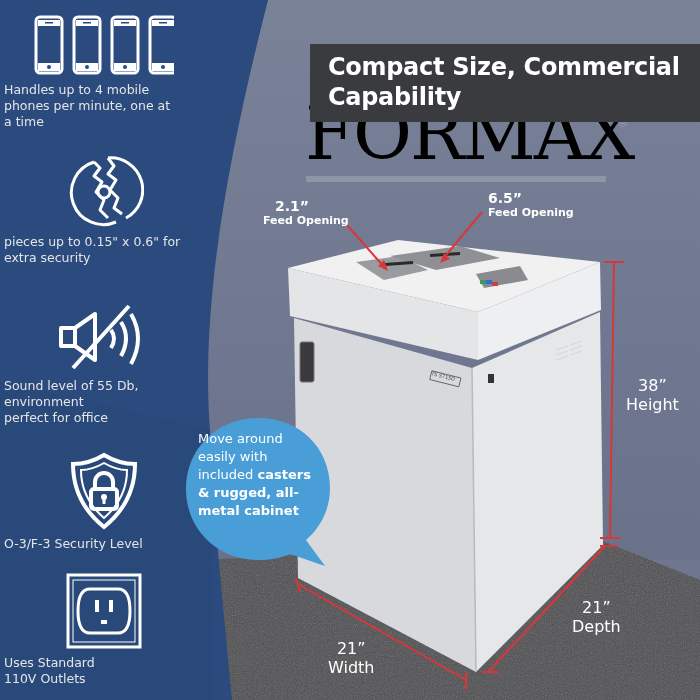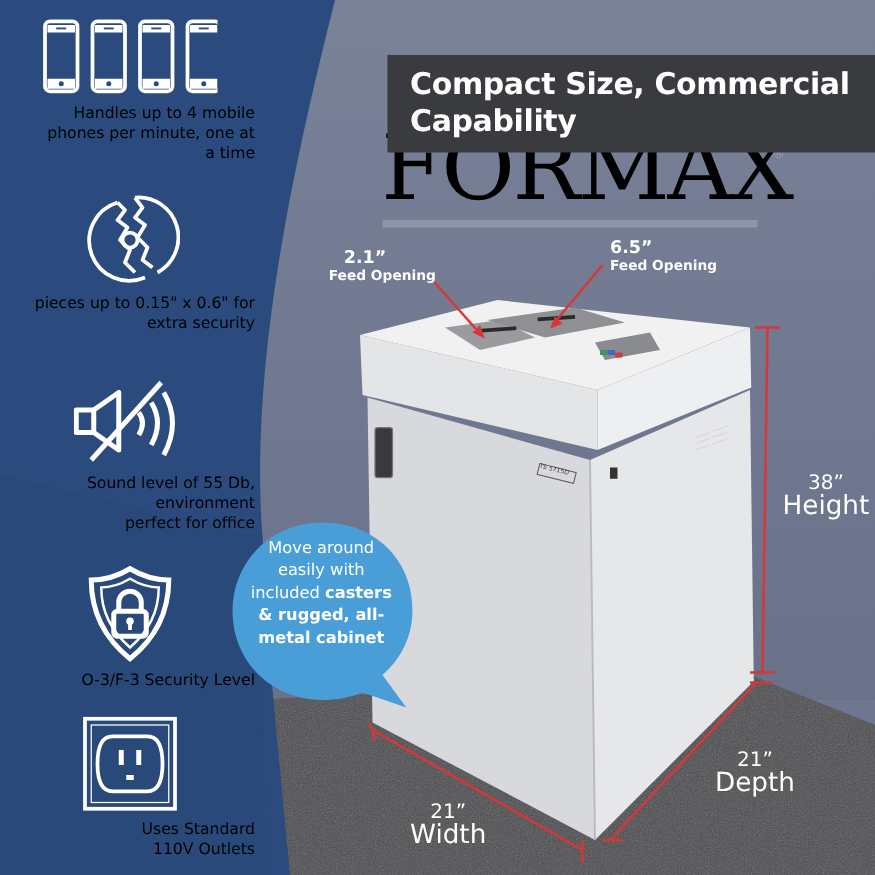--- a/index.html
+++ b/index.html
@@ -3,31 +3,31 @@
   <meta charset="utf-8">
   <style>
     html, body { margin:0; padding:0; }
     body { width:700px; height:700px; overflow:hidden; position:relative; font-family:"DejaVu Sans", sans-serif; background:#6e7690; }
     .wall { position:absolute; left:0; top:0; width:700px; height:560px; background:linear-gradient(180deg,#7a8298 0%,#6f7890 60%,#6a728a 100%); }
     .floor { position:absolute; left:0; top:0; width:700px; height:700px; }
     .logo { position:absolute; left:305px; top:98px; font-family:"DejaVu Serif", serif; font-size:72px; color:#000000; letter-spacing:-2px; line-height:1; }
     .logo-reg { position:absolute; left:618px; top:118px; font-size:10px; color:#9aa0ae; font-family:"DejaVu Serif", serif; }
     .logo-bar { position:absolute; left:306px; top:176px; width:300px; height:6px; background:#9aa0ae; opacity:.7; }
     .panel { position:absolute; left:0; top:0; width:700px; height:700px; }
-    .feature { position:absolute; width:200px; text-align:right; color:#000000; font-size:12.5px; line-height:16px; }
+    .feature { position:absolute; width:200px; text-align:left; color:#e5e5e5; font-size:12.5px; line-height:16px; }
     .feature .icon { display:block; margin:0 auto 6px; }
     .title-box { position:absolute; left:310px; top:44px; width:406px; height:78px; background:#3a3b3f; box-sizing:border-box; padding:8px 0 0 18px; }
     .title-box .t { color:#fff; font-weight:bold; font-size:24px; line-height:30px; font-family:"DejaVu Sans", sans-serif; letter-spacing:-0.3px; }
     .dim { position:absolute; color:#fff; text-align:center; }
     .dim .v { font-size:16px; line-height:19px; }
-    .dim .l { font-size:21px; line-height:19px; }
+    .dim .l { font-size:16px; line-height:19px; }
     .feed { position:absolute; color:#fff; }
     .feed .v { font-size:14px; font-weight:bold; line-height:16px; }
     .feed .l { font-size:11px; font-weight:bold; line-height:14px; }
-    .bubble-text { position:absolute; left:198px; top:430px; width:118px; text-align:center; color:#fff; font-size:13px; line-height:18px; }
+    .bubble-text { position:absolute; left:198px; top:430px; width:118px; color:#fff; font-size:13px; line-height:18px; }
     .bubble-text b { font-weight:bold; }
     svg { display:block; }
   </style>
 </head>
 <body>
 
 <div class="wall"></div>
 
 <svg class="floor" width="700" height="700">
   <defs>

